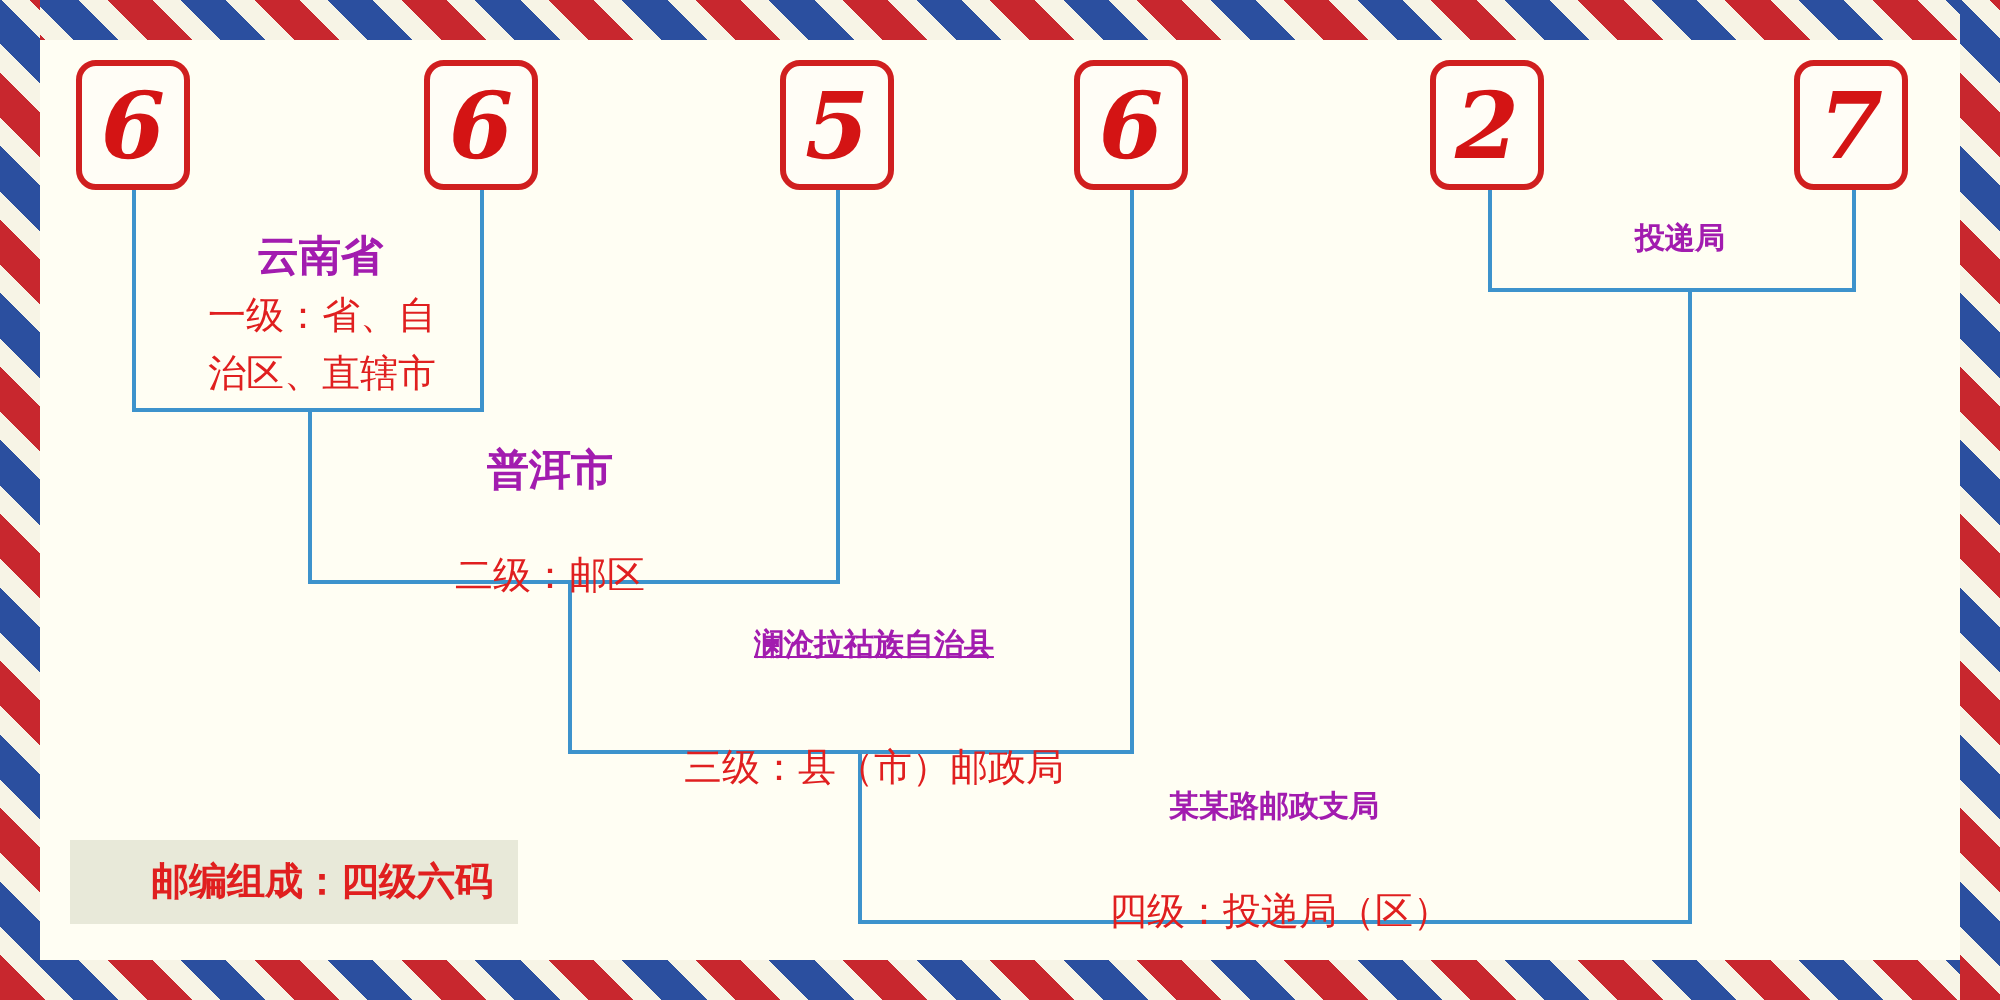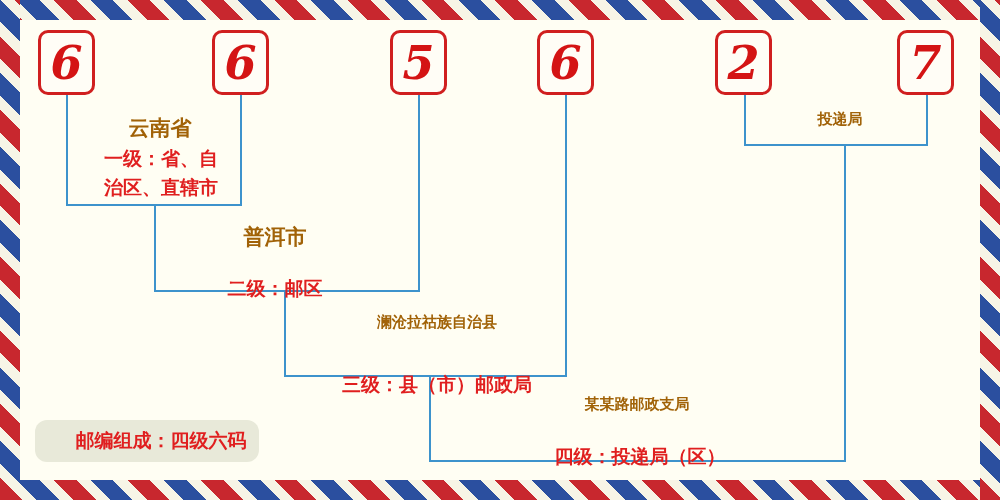--- a/index.html
+++ b/index.html
@@ -29,31 +29,31 @@
   .digit-box {
     position:absolute; top:30px; width:57px; height:65px;
     background:#fffdf6; border:3px solid #d01f1f; border-radius:10px;
     display:flex; align-items:center; justify-content:center;
     font-family:"DejaVu Serif","Liberation Serif",serif;
     font-style:italic; font-weight:bold;
     font-size:46px; color:#d41414; z-index:3;
   }
   .line { position:absolute; background:#3d93cc; z-index:1; }
   .place {
-    position:absolute; color:#a16207; font-weight:bold;
+    position:absolute; color:#a21caf; font-weight:bold;
     font-size:21px; text-align:center; z-index:2; line-height:1.3;
   }
   .desc {
-    position:absolute; color:#e01f1f; font-weight:bold;
+    position:absolute; color:#e01f1f; font-weight:normal;
     font-size:19px; text-align:center; z-index:2; line-height:1.5;
   }
   .place-sm { font-size:15px; }
   .footer-box {
     position:absolute; left:35px; top:420px; width:224px; height:42px;
-    background:#e8e9d9; border-radius:12px;
+    background:#e8e9d9; border-radius:0;
     display:flex; align-items:center; justify-content:center;
     color:#e01f1f; font-weight:bold; font-size:19px; z-index:2;padding-left:28px;
   }
 </style>
 </head>
 <body>
 
 <div class="stage">
 
   <div class="edge edge-h edge-top"></div>
@@ -84,24 +84,24 @@
   <div class="line" style="left:926px; top:94px;  width:2px;   height:52px;"></div>
   <div class="line" style="left:744px; top:144px; width:184px; height:2px;"></div>
 
   <div class="line" style="left:429px; top:375px; width:2px;   height:87px;"></div>
   <div class="line" style="left:429px; top:460px; width:417px; height:2px;"></div>
   <div class="line" style="left:844px; top:146px; width:2px;   height:316px;"></div>
 
   <div class="place" style="left:80px;  top:115px; width:160px;">云南省</div>
   <div class="desc" style="left:102px; top:144px; width:118px;">一级：省、自治区、直辖市</div>
 
-  <div class="place" style="left:215px; top:224px; width:120px;">普洱市</div>
+  <div class="place" style="left:215px; top:224px; width:120px;font-family:Liberation Mono, monospace;">普洱市</div>
   <div class="desc" style="left:212px; top:254px; width:126px;margin-top:20px;">二级：邮区</div>
 
-  <div class="place place-sm" style="left:347px; top:313px; width:180px;">澜沧拉祜族自治县</div>
+  <div class="place place-sm" style="left:347px; top:313px; width:180px;text-decoration:underline;">澜沧拉祜族自治县</div>
   <div class="desc" style="left:332px; top:342px; width:210px;margin-top:28px;">三级：县（市）邮政局</div>
 
   <div class="place place-sm" style="left:557px; top:395px; width:160px;font-family:Liberation Serif, serif;">某某路邮政支局</div>
   <div class="desc" style="left:545px; top:426px; width:190px;margin-top:16px;">四级：投递局（区）</div>
 
   <div class="place place-sm" style="left:800px; top:110px; width:80px;">投递局</div>
 
   <div class="footer-box">
     <span>邮编组成：四级六码</span>
   </div>

